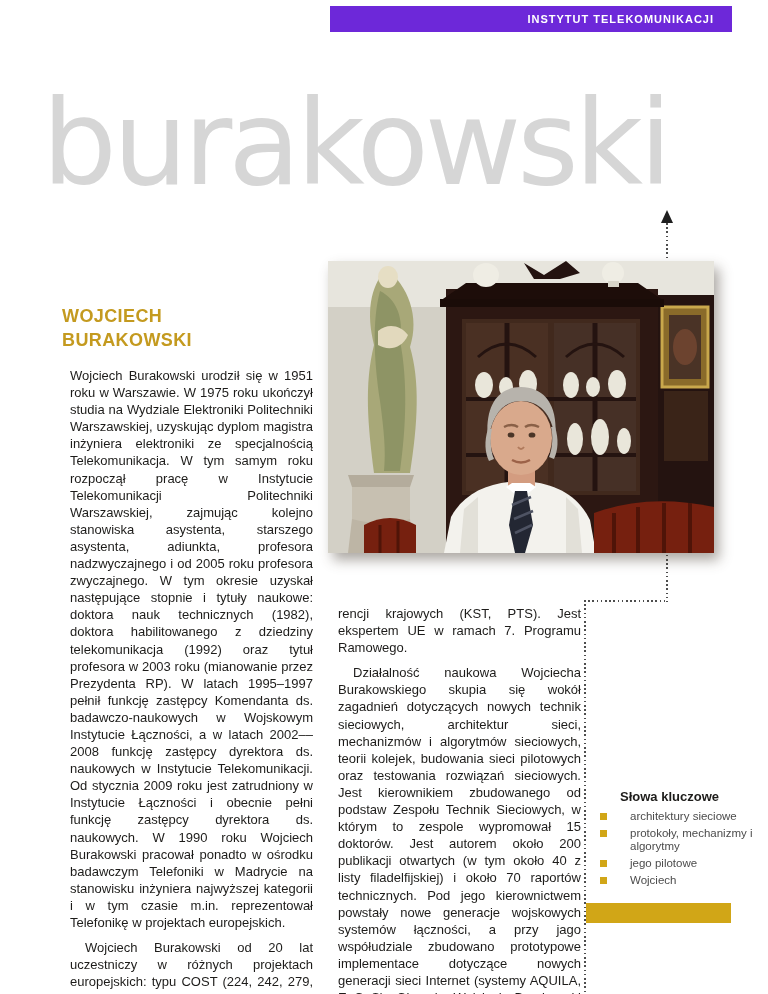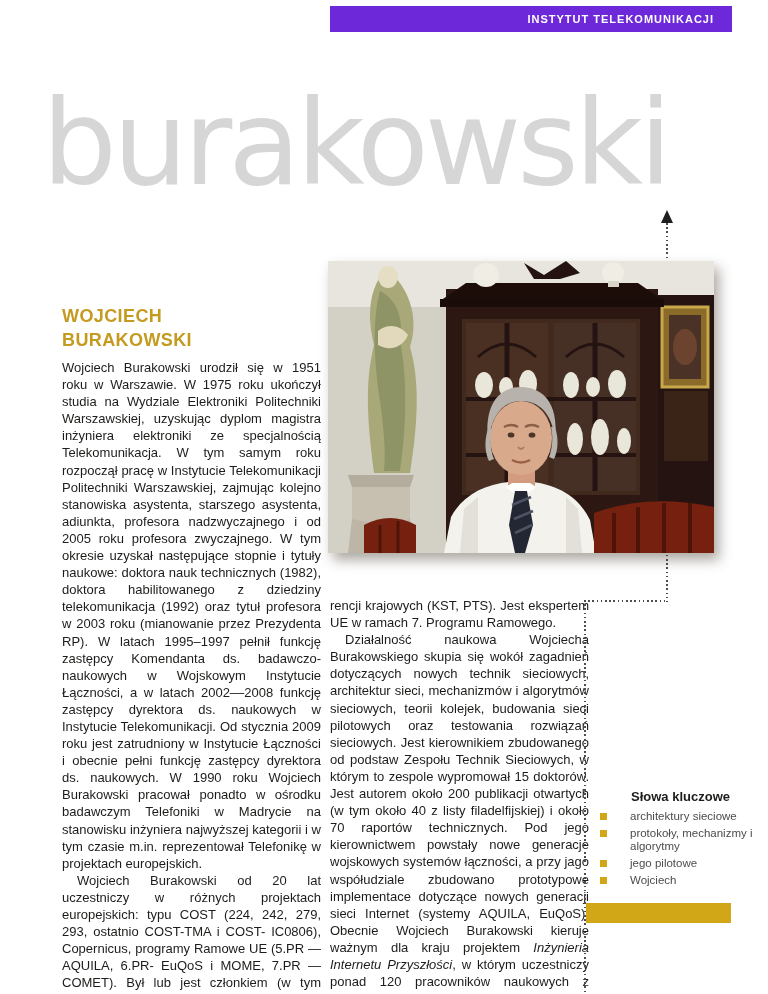--- a/index.html
+++ b/index.html
@@ -53,31 +53,31 @@
     position:absolute;left:62px;top:304px;
     color:#c49a1f;font-size:18px;font-weight:bold;line-height:24px;
     letter-spacing:.4px;
   }
   
   .col{
     position:absolute;width:259px;
     font-size:13px;line-height:17.1px;color:#1d1c1a;
     text-align:justify;
   }
-  .col p{margin:0;}
+  .col p{margin:8px;}
   .col p.indent{text-indent:15px;}
   .col-left{left:62px;top:359px;}
   .col-right{left:330px;top:597px;}
   .italic{font-style:italic;}
   
   .keywords{
     position:absolute;left:600px;top:789px;width:166px;
   }
   .keywords .kw-title{
-    margin-left:31px;font-size:13px;font-weight:bold;color:#1d1c1a;
+    margin-left:20px;font-size:13px;font-weight:bold;color:#1d1c1a;
   }
   .kw-list{margin-top:6px;}
   .kw-item{
     position:relative;padding-left:30px;margin-bottom:4px;
     font-size:11.5px;line-height:13px;color:#4c4c4c;
   }
   .kw-bullet{
     position:absolute;left:0;top:3px;width:7px;height:7px;background:#d1a617;
   }
   

